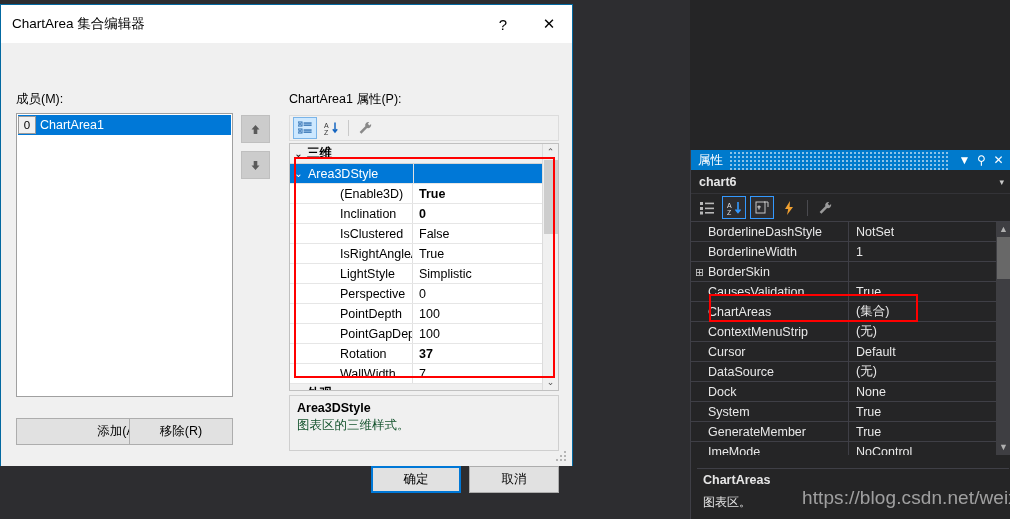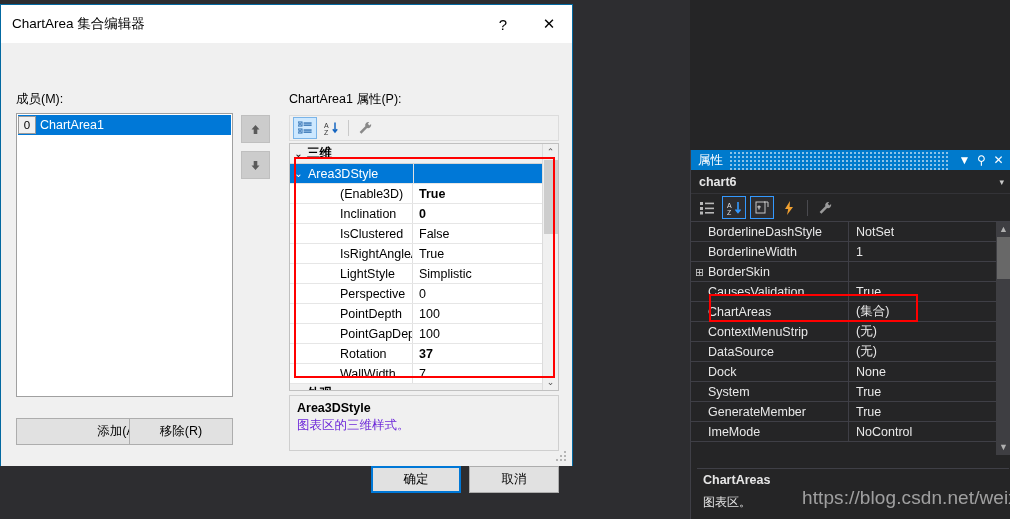--- a/index.html
+++ b/index.html
@@ -87,21 +87,21 @@
   .dpg-name.indent{padding-left:33px;width:105px;box-sizing:border-box;}
   .dpg-vsep{width:1px;align-self:stretch;background:#e1e1e1;}
   .dpg-val{padding-left:6px;white-space:nowrap;overflow:hidden;}
   .dpg-val.bold{font-weight:bold;}
   .dpg-scroll{position:absolute;right:0;top:0;width:16px;height:246px;background:#f0f0f0;border-left:1px solid #dcdcdc;box-sizing:border-box;display:flex;flex-direction:column;align-items:center;}
   .dpg-scroll .ar{width:16px;height:16px;line-height:16px;text-align:center;font-size:9px;color:#505050;}
   .dpg-scroll .th{width:14px;background:#cdcdcd;}
 
   .dlg-desc{position:absolute;left:288px;top:352px;width:270px;height:56px;background:#f0f0f0;border:1px solid #cfcfcf;box-sizing:border-box;padding:5px 7px;}
   .dlg-desc .dt{font-size:12.5px;font-weight:bold;color:#000;}
-  .dlg-desc .dd{font-size:12.5px;color:#6d28d9;margin-top:2px;}
+  .dlg-desc .dd{font-size:12.5px;color:#14532d;margin-top:2px;}
 
   .btn{position:absolute;height:27px;background:#e1e1e1;border:1px solid #adadad;box-sizing:border-box;font-size:12.5px;color:#000;display:flex;align-items:center;justify-content:center;}
   .btn.prim{background:#e1e1e1;border:2px solid #0078d7;}
   .btn-add{left:15px;top:375px;width:124px;justify-content:flex-end;}
   .btn-remove{left:128px;top:375px;width:104px;}
   .btn-ok{left:370px;top:423px;width:90px;}
   .btn-cancel{left:468px;top:423px;width:90px;}
 
   .grip{position:absolute;right:4px;bottom:3px;width:12px;height:12px;}
   .grip i{position:absolute;width:2px;height:2px;background:#b5b5b5;}
@@ -203,20 +203,26 @@
         <span class="pg-exp"></span>
         <span class="pg-name">ChartAreas</span>
         <span class="pg-sep"></span>
         <span class="pg-val">(集合)</span>
       </div>
       <div class="pg-row">
         <span class="pg-exp"></span>
         <span class="pg-name">ContextMenuStrip</span>
         <span class="pg-sep"></span>
         <span class="pg-val">(无)</span>
+      </div>
+      <div class="pg-row">
+        <span class="pg-exp"></span>
+        <span class="pg-name">Cursor</span>
+        <span class="pg-sep"></span>
+        <span class="pg-val">Default</span>
       </div>
       <div class="pg-row">
         <span class="pg-exp"></span>
         <span class="pg-name">DataSource</span>
         <span class="pg-sep"></span>
         <span class="pg-val">(无)</span>
       </div>
       <div class="pg-row">
         <span class="pg-exp"></span>
         <span class="pg-name">Dock</span>

